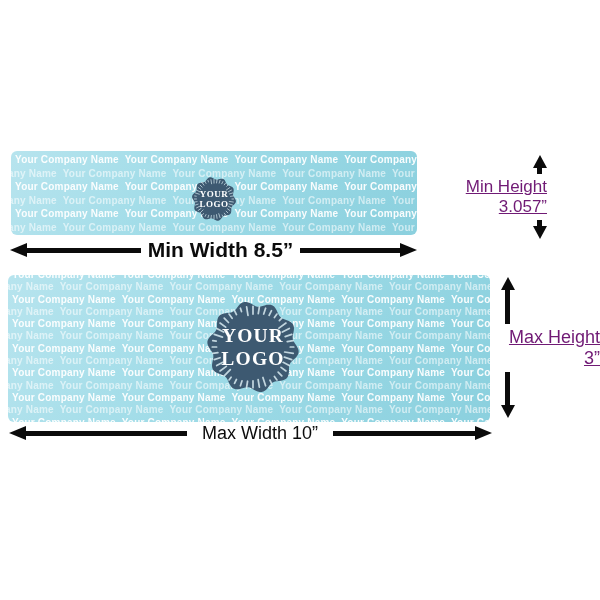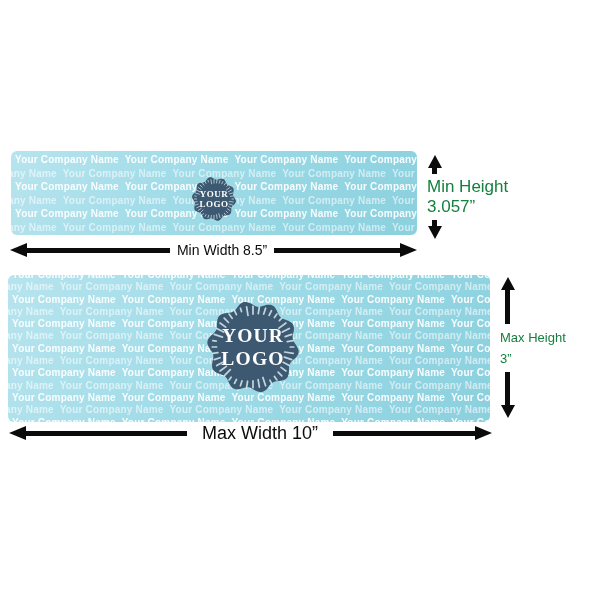--- a/index.html
+++ b/index.html
@@ -34,37 +34,37 @@
   .h-arrow-min{left:10px;top:241px;width:407px;}
   .h-arrow-max{left:9px;top:424px;width:483px;gap:8px;}
   .h-seg{display:flex;align-items:center;min-width:0;}
   .h-seg.left{flex:1.12;}
   .h-seg.right{flex:1;}
   .h-line{height:5px;background:#0b0b0b;flex:1;}
   .tri{width:0;height:0;flex:none;}
   .tri-left{border-top:7px solid transparent;border-bottom:7px solid transparent;border-right:17px solid #0b0b0b;}
   .tri-right{border-top:7px solid transparent;border-bottom:7px solid transparent;border-left:17px solid #0b0b0b;}
   .h-label{padding:0 7px;white-space:nowrap;}
-  .h-arrow-min .h-label{font-size:14px;}
+  .h-arrow-min .h-label{font-size:21px;font-weight:bold;}
   .h-arrow-max .h-label{font-size:18px;}
 
   
-  .v-ann{position:absolute;display:flex;flex-direction:column;align-items:flex-start;color:#15803d;}
+  .v-ann{position:absolute;display:flex;flex-direction:column;align-items:flex-end;color:#701a75;text-decoration:underline;}
   .v-ann-min{left:427px;top:155px;width:120px;height:80px;}
   .v-ann-max{left:500px;top:277px;width:100px;height:141px;}
   .v-arrow{display:flex;flex-direction:column;align-items:center;width:15px;flex:none;}
   .v-stem{width:5px;background:#0b0b0b;}
   .v-ann-min .v-stem{height:6px;}
   .v-ann-max .v-arrow{align-self:flex-start;flex:1;}
   .v-ann-max .v-stem{flex:1;}
   .tri-up{border-left:7px solid transparent;border-right:7px solid transparent;border-bottom:13px solid #0b0b0b;}
   .tri-down{border-left:7px solid transparent;border-right:7px solid transparent;border-top:13px solid #0b0b0b;}
   .ann-label{white-space:nowrap;}
   .v-ann-min .ann-label{font-size:17px;line-height:20px;}
-  .v-ann-max .ann-label{font-size:13px;line-height:21px;}
+  .v-ann-max .ann-label{font-size:18px;line-height:21px;}
   .v-gap{height:3px;flex:none;}
 </style>
 </head>
 <body>
 
 <div class="canvas">
 
   <div class="banner banner-min" style="background: linear-gradient(118deg, rgb(183, 228, 238) 0%, rgb(158, 219, 231) 45%, rgb(139, 208, 222) 100%);">
     <div class="pattern">
         <div class="pattern-row row-bright" style="color: rgb(255, 255, 255);">Your Company Name&nbsp;&nbsp;Your Company Name&nbsp;&nbsp;Your Company Name&nbsp;&nbsp;Your Company Name&nbsp;&nbsp;Your Company Name&nbsp;&nbsp;Your Company Name&nbsp;&nbsp;Your Company Name&nbsp;&nbsp;</div>

